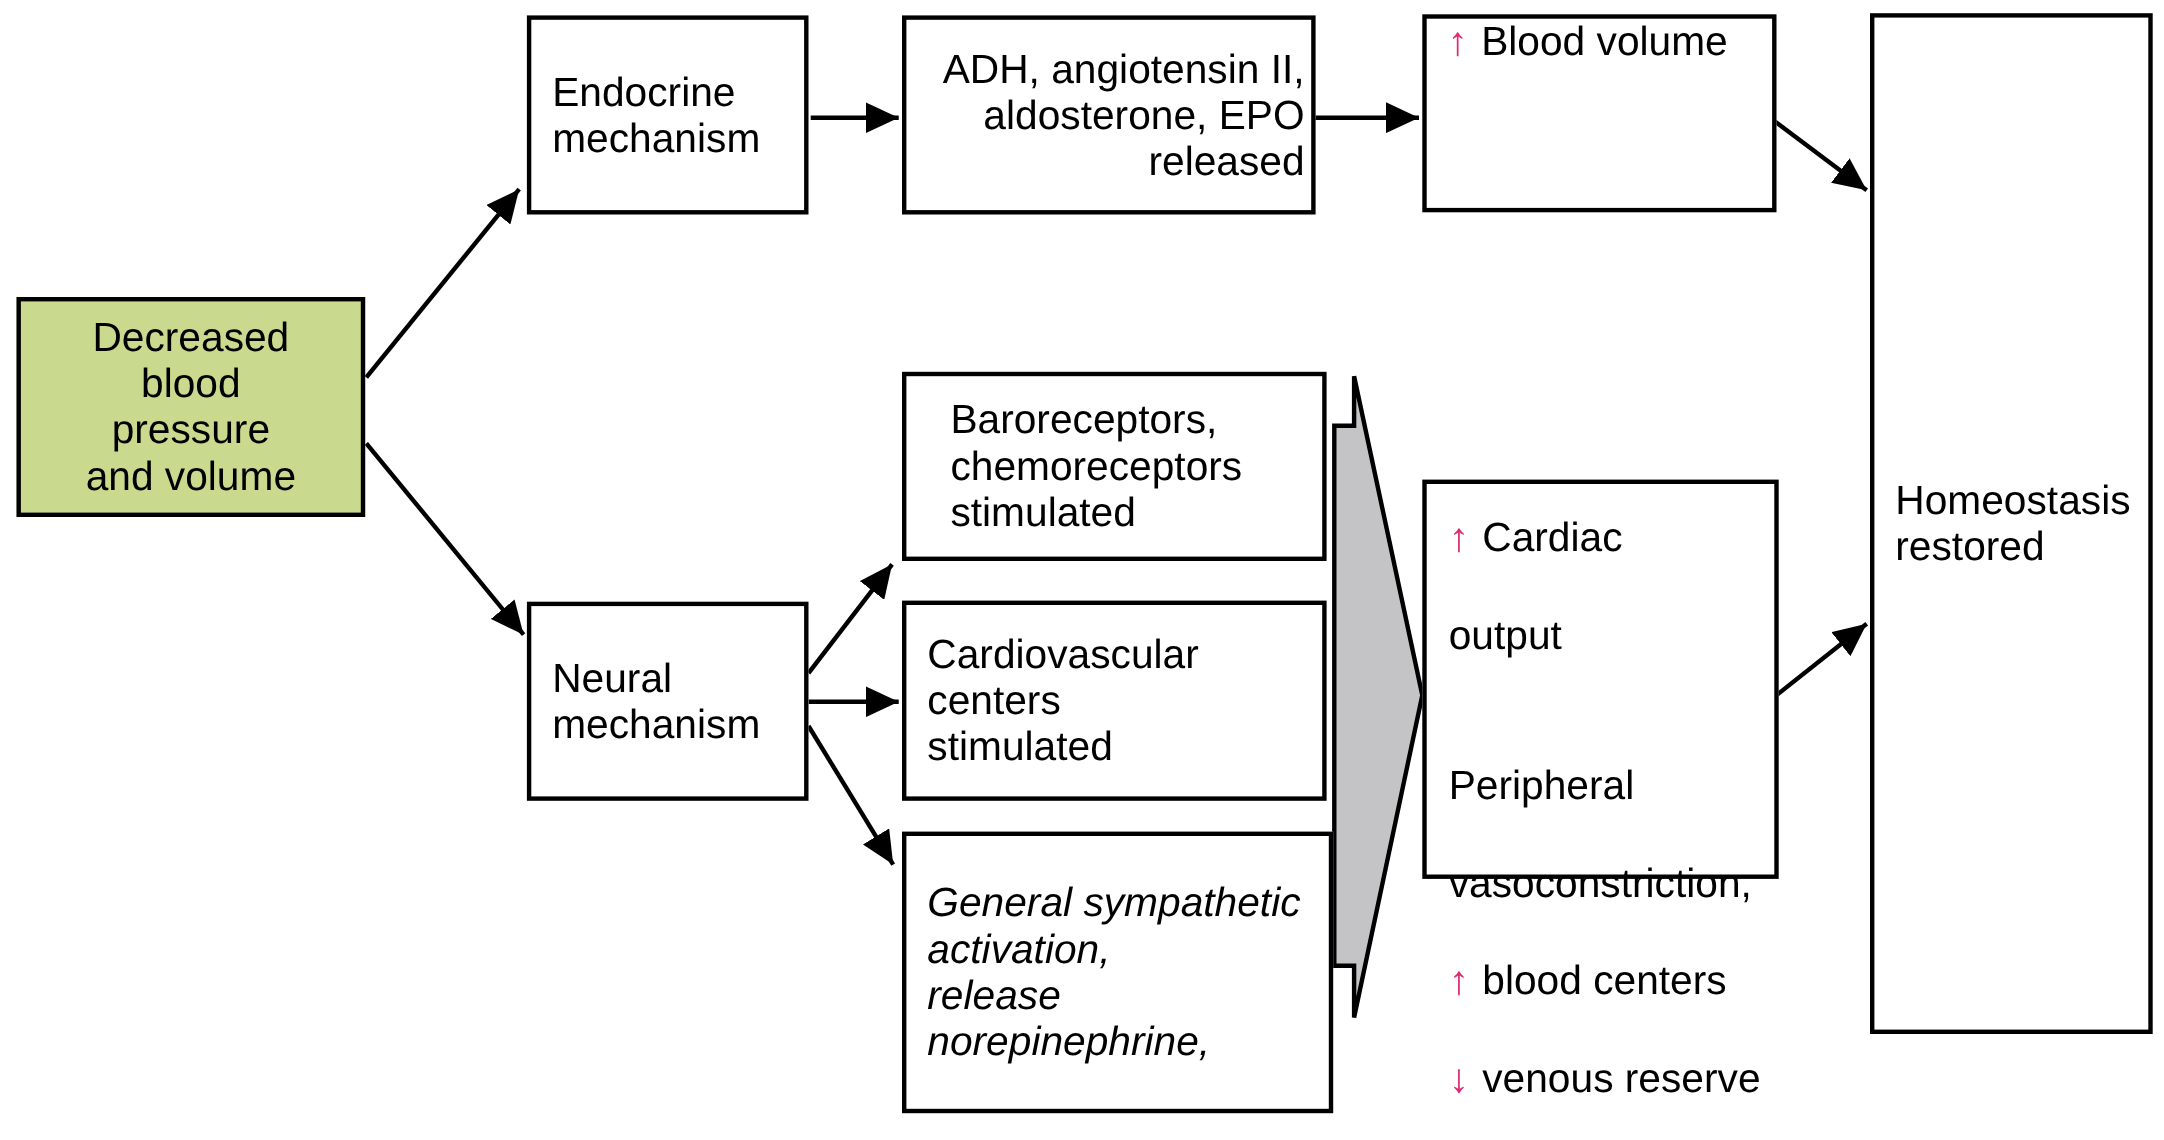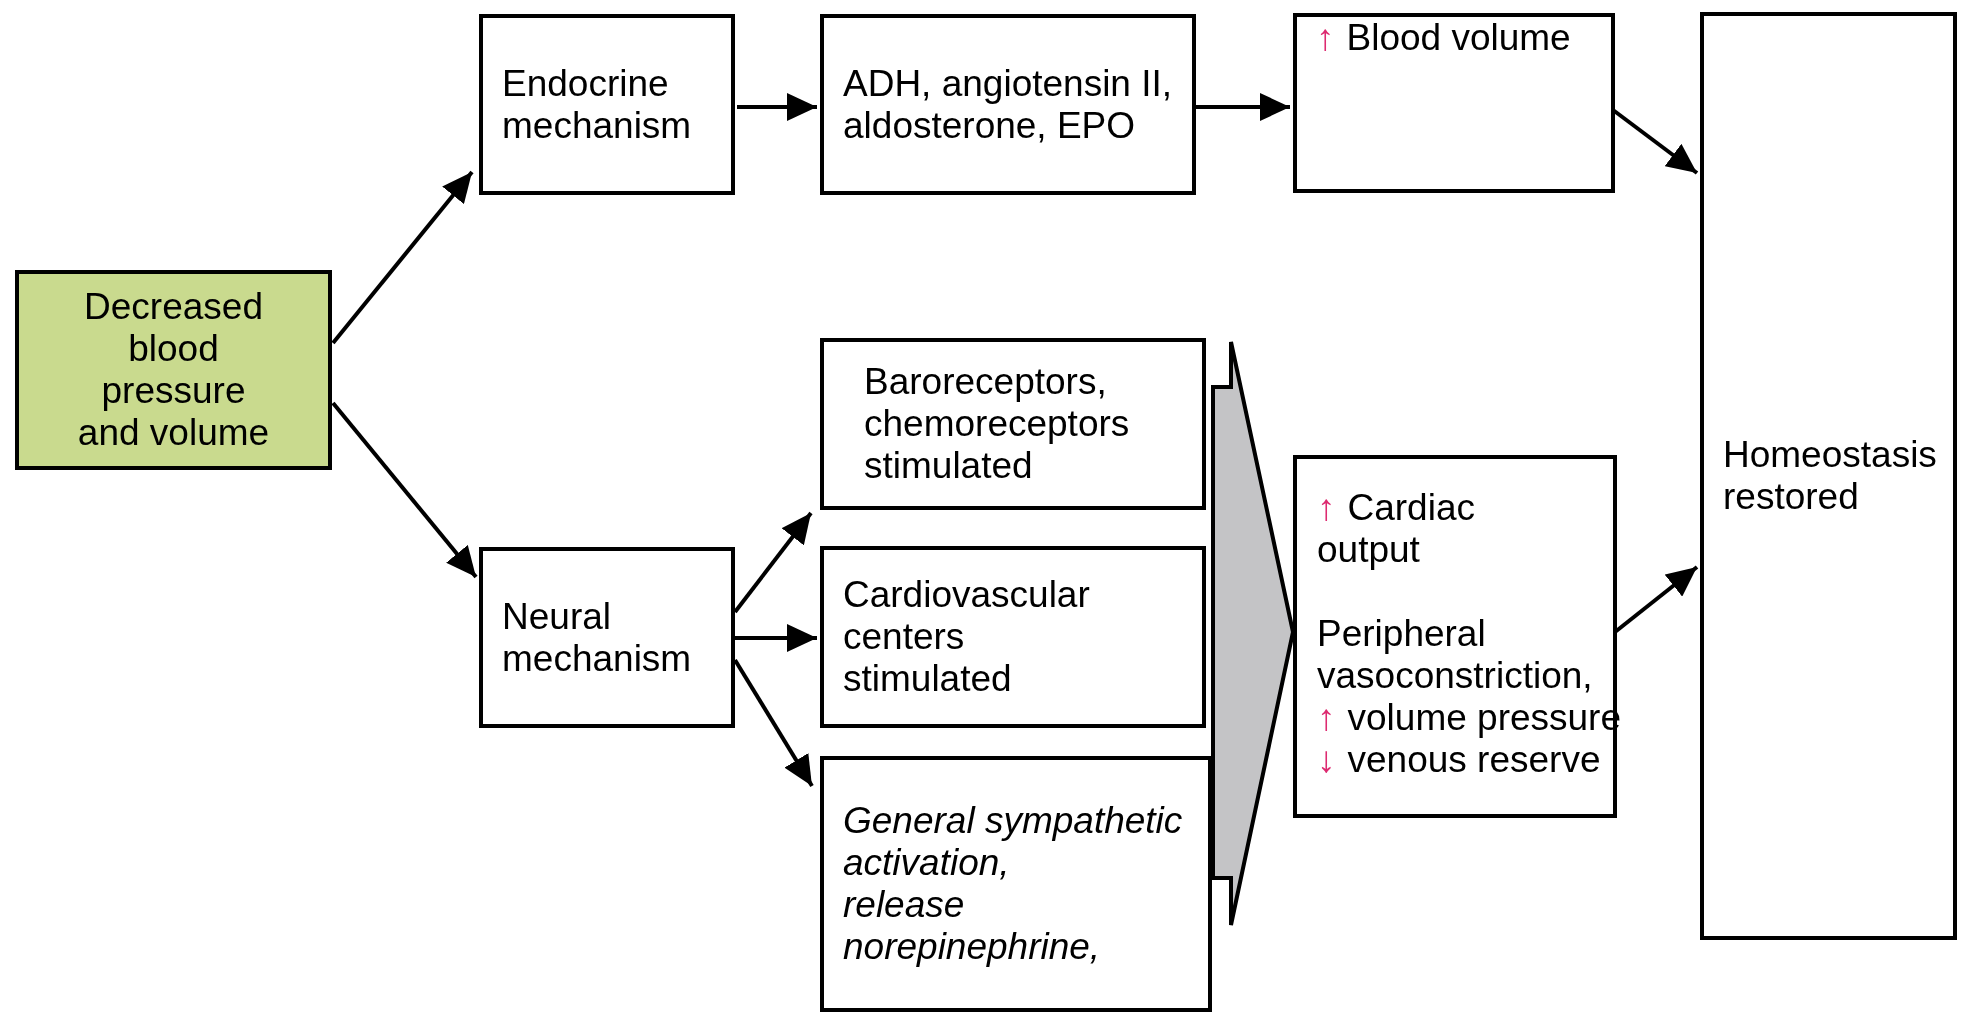--- a/index.html
+++ b/index.html
@@ -58,23 +58,24 @@
     <div class="ln">blood</div>
     <div class="ln">pressure</div>
     <div class="ln">and volume</div>
   </div>
 
   <div class="box left-pad" style="left:479px; top:14px; width:256px; height:181px;">
     <div class="ln">Endocrine</div>
     <div class="ln">mechanism</div>
   </div>
 
-  <div class="box left-pad" style="left:820px; top:14px; width:376px; height:181px;">
+  <div class="box left-pad" style="left:820px; top:14px; width:376px; height:181px;align-items:flex-end;">
     <div class="ln">ADH, angiotensin II,</div>
     <div class="ln">aldosterone, EPO</div>
+    <div class="ln">released</div>
   </div>
 
   <div class="box left-pad top-align" style="left:1293px; top:13px; width:322px; height:180px; ">
     <div class="ln">
       <span class="pink-arrow" style="color: rgb(221, 42, 112);">↑</span><span>Blood volume</span>
     </div>
   </div>
 
   <div class="box left-pad" style="left:1700px; top:12px; width:257px; height:928px;">
     <div class="ln">Homeostasis</div>
@@ -98,37 +99,37 @@
     <div class="ln">stimulated</div>
   </div>
 
   <div class="box left-pad" style="left:820px; top:756px; width:392px; height:256px;font-style:italic;">
     <div class="ln">General sympathetic</div>
     <div class="ln">activation,</div>
     <div class="ln">release</div>
     <div class="ln">norepinephrine,</div>
   </div>
 
-  <div class="box left-pad top-align" style="left:1293px; top:455px; width:324px; height:363px; padding-top:28px; padding-left:20px;">
+  <div class="box left-pad top-align" style="left:1293px; top:436px; width:324px; height:363px; padding-top:28px; padding-left:20px;gap:47px;">
     <div class="ln">
       <span class="pink-arrow" style="color: rgb(221, 42, 112);">↑</span><span>Cardiac</span>
     </div>
     <div class="ln">
       <span>output</span>
     </div>
     <div class="ln">
       <span></span>
     </div>
     <div class="ln">
       <span>Peripheral</span>
     </div>
     <div class="ln">
       <span>vasoconstriction,</span>
     </div>
     <div class="ln">
-      <span class="pink-arrow" style="color: rgb(221, 42, 112);">↑</span><span>volume pressure</span>
+      <span class="pink-arrow" style="color: rgb(221, 42, 112);">↑</span><span>blood centers</span>
     </div>
     <div class="ln">
       <span class="pink-arrow" style="color: rgb(221, 42, 112);">↓</span><span>venous reserve</span>
     </div>
   </div>
 
 </div>
 
 </body></html>

